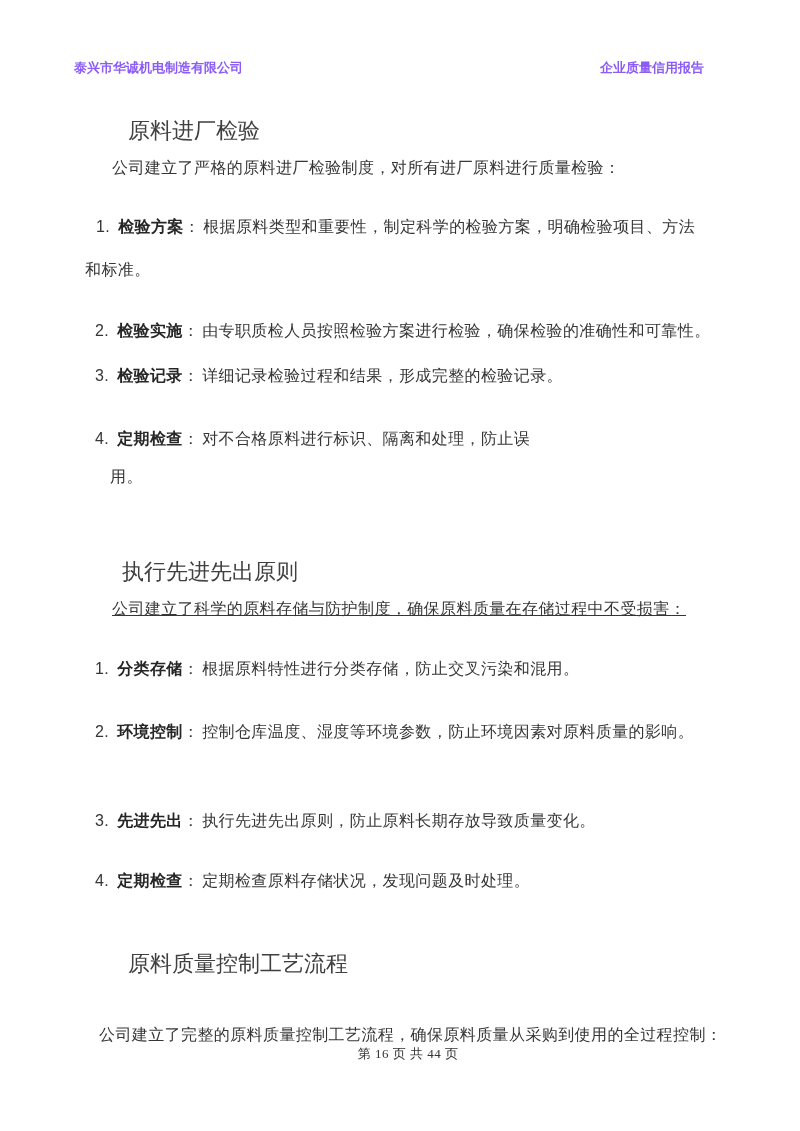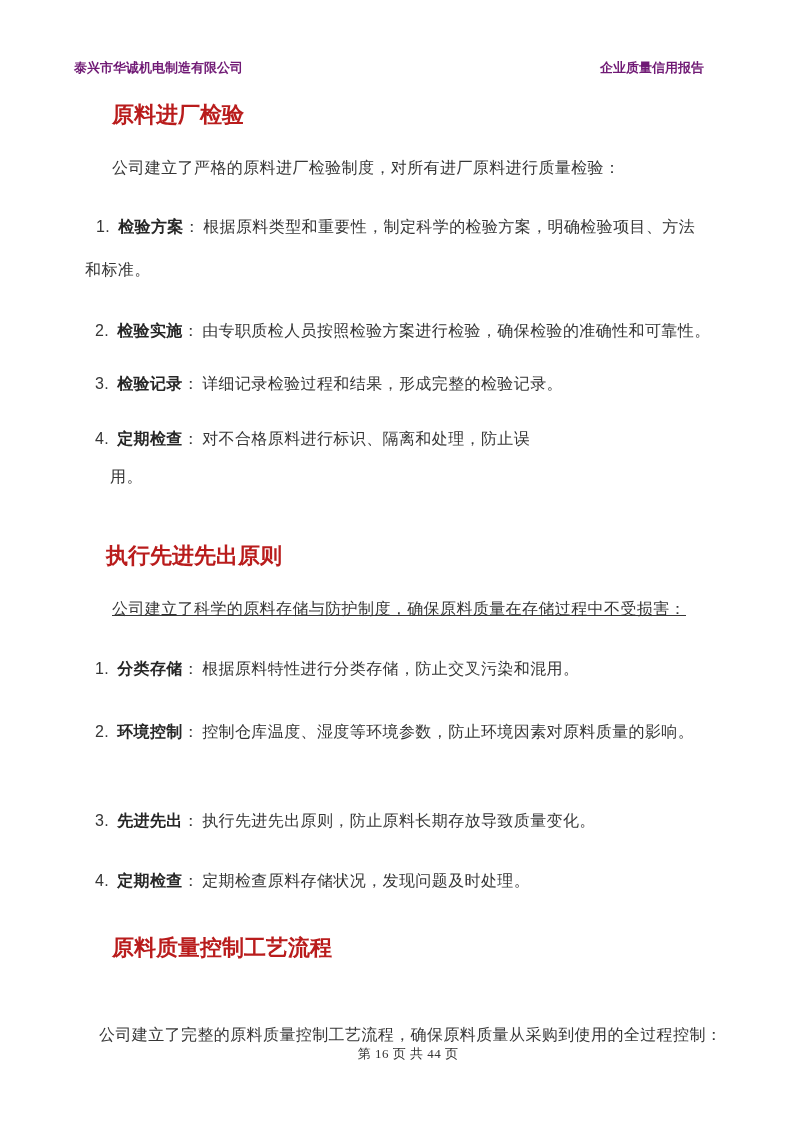--- a/index.html
+++ b/index.html
@@ -8,32 +8,32 @@
     background: #ffffff;
     font-family: "Liberation Sans", "DejaVu Sans", sans-serif;
     position: relative;
     overflow: hidden;
   }
   .abs { position: absolute; white-space: nowrap; }
 
   .hdr {
     font-size: 13px;
     font-weight: 600;
-    color: #701a75;
+    color: #8b5cf6;
     line-height: 1;
   }
   #hdr-left  { left: 74px;  top: 61px; }
   #hdr-right { right: 96px; top: 61px; }
 
   .heading {
     font-size: 22px;
-    font-weight: 700;
-    color: #b91c1c;
+    font-weight: 400;
+    color: #404040;
     line-height: 1;
-    margin: 0;
+    margin: 16px;
   }
   #h1 { left: 112px; top: 104px; }
   #h2 { left: 106px; top: 545px; }
   #h3 { left: 112px; top: 937px; }
 
   .para, .li {
     font-size: 16px;
     color: #363636;
     letter-spacing: 0.4px;
     line-height: 1;
@@ -42,21 +42,21 @@
   #p2 { left: 112px; top: 601px; text-decoration: underline; }
   #p3 { left: 99px;  top: 991px; margin-top: 36px; }
 
   .num  { margin-right: 8px; }
   .term { font-weight: 700; color: #262626; }
   .colon { margin-right: 3px; }
 
   #s1i1  { left: 96px;  top: 219px; }
   #s1i1b { left: 85px;  top: 262px; }
   #s1i2  { left: 95px;  top: 323px; }
-  #s1i3  { left: 95px;  top: 376px; }
+  #s1i3  { left: 95px;  top: 368px; }
   #s1i4  { left: 95px;  top: 431px; }
   #s1i4b { left: 110px; top: 469px; }
 
   #s2i1  { left: 95px;  top: 661px; }
   #s2i2  { left: 95px;  top: 724px; }
   #s2i3  { left: 95px;  top: 813px; }
   #s2i4  { left: 95px;  top: 873px; text-align: center; }
 
   #page-footer {
     left: 0; right: 0; top: 1047px;

